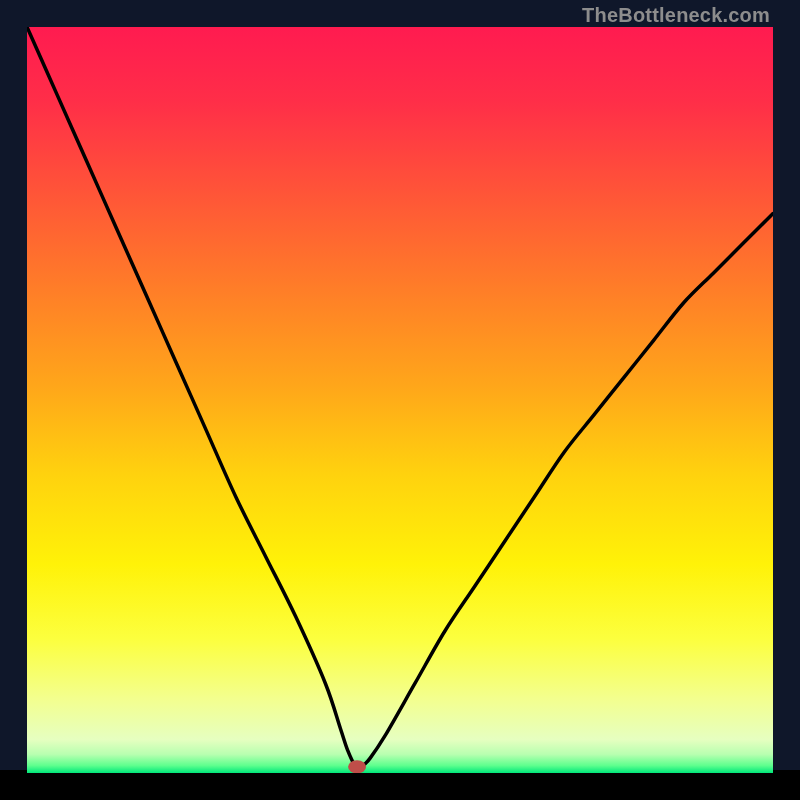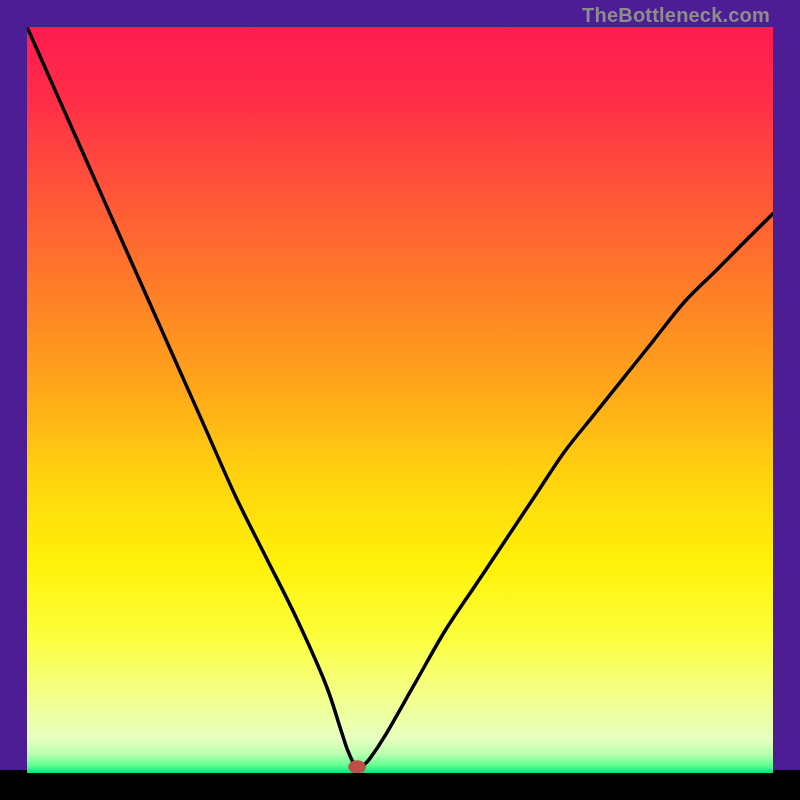--- a/index.html
+++ b/index.html
@@ -7,21 +7,21 @@
     padding: 0;
     width: 800px;
     height: 800px;
     background: #000;
     overflow: hidden;
   }
   .frame {
     position: relative;
     width: 800px;
     height: 770px;
-    background: #4c1d95;
+    background: #0f172a;
   }
   .plot-area {
     position: absolute;
     left: 27px;
     top: 27px;
     width: 746px;
     height: 746px;
     overflow: hidden;
   }
   .gradient-bg {

